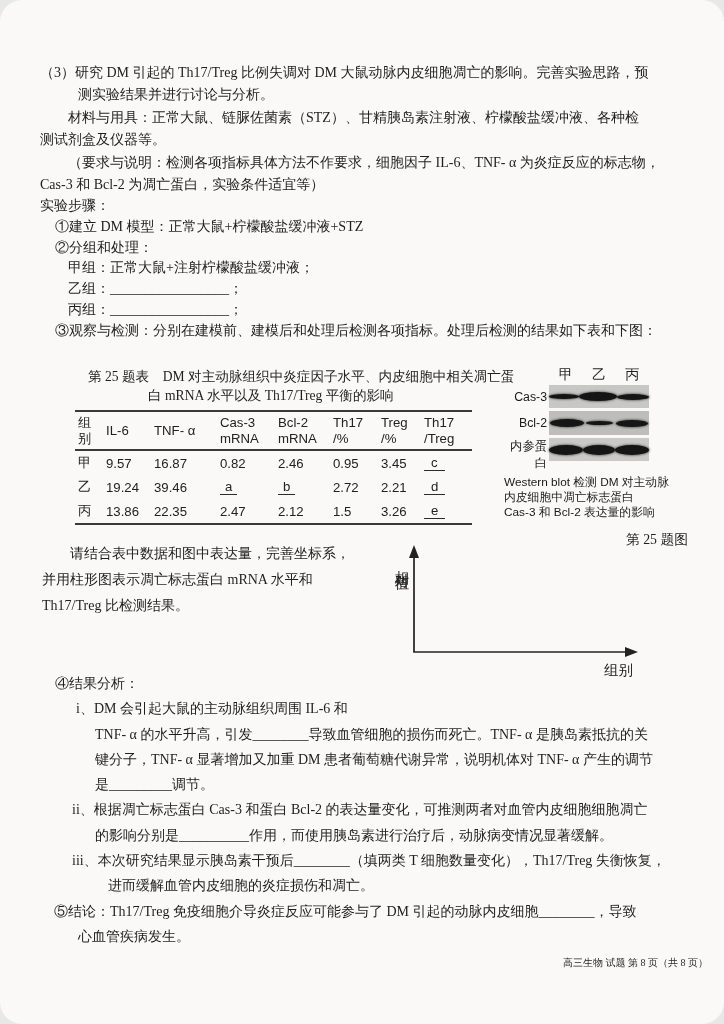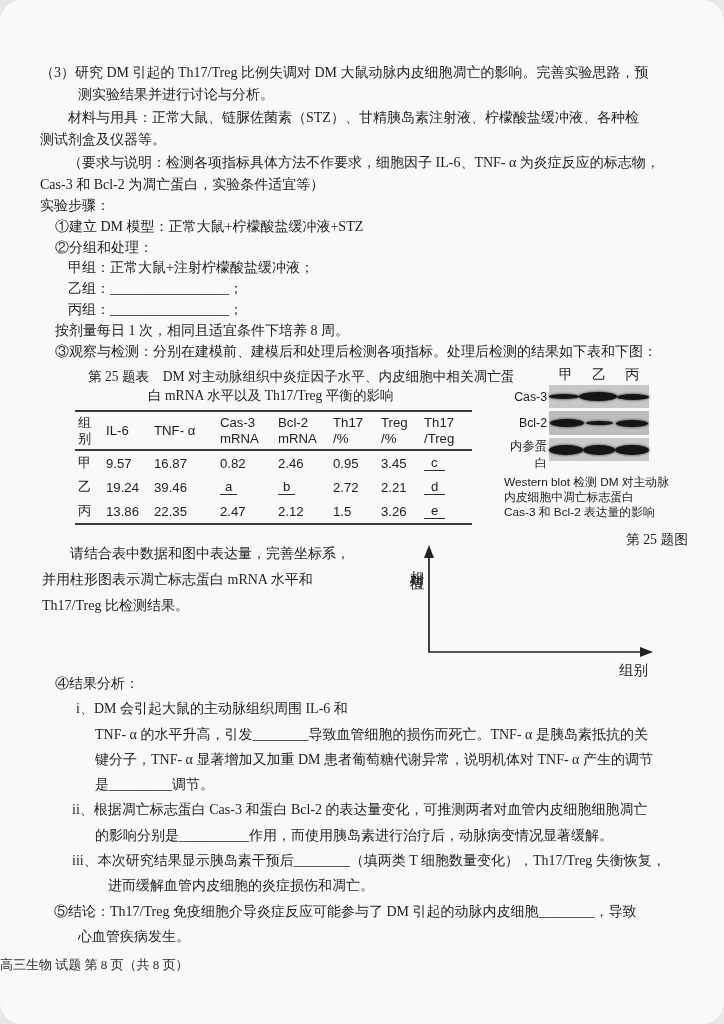--- a/index.html
+++ b/index.html
@@ -35,27 +35,27 @@
   .strip.s1{background:#c7c7c5;height:23px;}
   .strip.s2{background:#bdbdbb;height:24px;}
   .strip.s3{background:#c9c9c7;height:23px;}
   .band{display:inline-block;background:#151515;border-radius:50%;
         box-shadow:0 0 2px 1px rgba(25,25,25,.45);}
   .blot-caption{margin-left:6px;font-size:11.8px;line-height:15px;color:#1a1a1a;}
   .fig-label{margin-top:11px;text-align:right;width:190px;
              font-family:"Liberation Serif","DejaVu Serif",serif;font-size:13.8px;}
   
   #coord-text{position:absolute;left:42px;top:541px;width:340px;font-size:14px;line-height:26px;}
-  #coord-axes{position:absolute;left:400px;top:544px;width:270px;height:150px;}
+  #coord-axes{position:absolute;left:385px;top:544px;width:270px;height:150px;}
   #coord-axes svg{position:absolute;left:0;top:0;}
   .v-label{position:absolute;left:7px;top:15px;writing-mode:vertical-rl;text-orientation:upright;
            font-size:14.5px;letter-spacing:3px;}
   .x-label{position:absolute;left:219px;top:117px;font-size:14.5px;}
   
-  #footer{position:absolute;left:0;top:956px;width:708px;text-align:left;font-size:13px;color:#2a2a2a;}
+  #footer{position:absolute;left:0;top:956px;width:708px;text-align:right;font-size:10px;color:#2a2a2a;}
 </style>
 </head>
 <body>
 
 <div class="page">
 
   <div class="sec" id="sec-intro">
     <div class="ln">（3）研究 DM 引起的 Th17/Treg 比例失调对 DM 大鼠动脉内皮细胞凋亡的影响。完善实验思路，预</div>
     <div class="ln" style="padding-left:38px">测实验结果并进行讨论与分析。</div>
     <div class="ln" style="padding-left:28px">材料与用具：正常大鼠、链脲佐菌素（STZ）、甘精胰岛素注射液、柠檬酸盐缓冲液、各种检</div>
@@ -64,21 +64,20 @@
     <div class="ln">Cas-3 和 Bcl-2 为凋亡蛋白，实验条件适宜等）</div>
   </div>
 
   <div class="sec" id="sec-steps">
     <div class="ln">实验步骤：</div>
     <div class="ln" style="padding-left:15px">①建立 DM 模型：正常大鼠+柠檬酸盐缓冲液+STZ</div>
     <div class="ln" style="padding-left:15px">②分组和处理：</div>
     <div class="ln" style="padding-left:28px">甲组：正常大鼠+注射柠檬酸盐缓冲液；</div>
     <div class="ln" style="padding-left:28px">乙组：_________________；</div>
     <div class="ln" style="padding-left:28px">丙组：_________________；</div>
-    <div class="ln" style="padding-left:15px">按剂量每日 1 次，相同且适宜条件下培养 8 周。</div>
     <div class="ln" style="padding-left:15px">③观察与检测：分别在建模前、建模后和处理后检测各项指标。处理后检测的结果如下表和下图：</div>
   </div>
 
   <div id="tbl-block">
     <div class="tbl-title" style="padding-left:13px">第 25 题表　DM 对主动脉组织中炎症因子水平、内皮细胞中相关凋亡蛋</div>
     <div class="tbl-title" style="padding-left:73px">白 mRNA 水平以及 Th17/Treg 平衡的影响</div>
     <table class="data">
       <colgroup>
         <col style="width:28px">
           <col style="width:48px">

